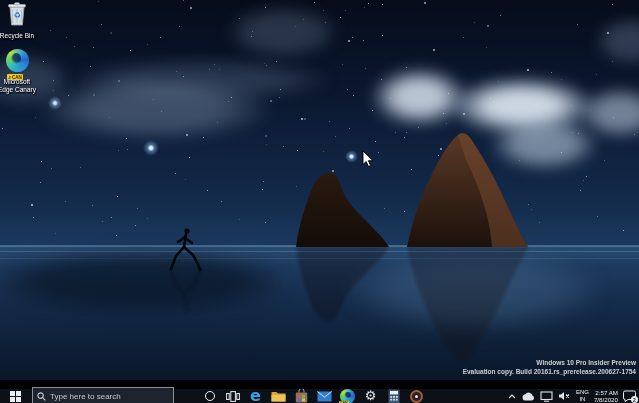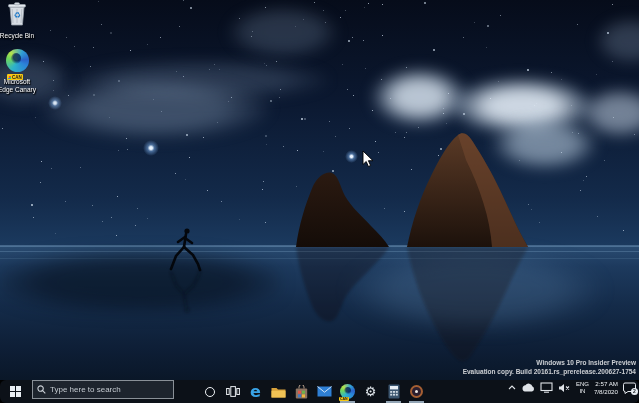--- a/index.html
+++ b/index.html
@@ -43,22 +43,22 @@
   .ec-circle::after{content:"";position:absolute;left:22%;top:18%;width:46%;height:46%;border-radius:50%;
     background:radial-gradient(circle at 60% 40%,rgba(8,40,90,.85) 0 40%,rgba(8,40,90,0) 75%);}
   .can-badge{position:absolute;left:1px;bottom:-2px;display:inline-flex;align-items:center;
     background:#f6c915;color:#161616;font-size:4.5px;font-weight:bold;height:6px;padding:0 1.5px;border-radius:1px;}
   .can-badge .sq{width:3px;height:3px;margin-right:1px;
     background:conic-gradient(#e74c3c 0 25%,#2ecc71 0 50%,#3498db 0 75%,#f1c40f 0);}
   .watermark{position:absolute;right:3px;bottom:4px;text-align:right;
     font-size:6.5px;line-height:8.5px;font-weight:bold;color:rgba(255,255,255,.78);}
   .cursor{position:absolute;left:362px;top:150px;}
   
-  .taskbar{position:absolute;left:0;bottom:0;width:639px;height:23px;background:#0c1118;
-    display:flex;align-items:flex-start;box-sizing:border-box;border-radius:6px;}
+  .taskbar{position:absolute;left:0;bottom:0;width:639px;height:14px;background:#0c1118;
+    display:flex;align-items:center;box-sizing:border-box;}
   .start-btn{width:30px;height:23px;display:flex;align-items:center;justify-content:center;}
   .win-logo{width:11px;height:11px;display:grid;grid-template-columns:1fr 1fr;grid-template-rows:1fr 1fr;gap:1px;}
   .win-logo span{background:#e9eef3;}
   .search-box{width:132px;height:17px;background:#1d242d;border:1px solid #899097;
     display:flex;align-items:center;gap:4px;padding:0 4px;margin-left:2px;}
   .search-text{font-size:8px;color:#c3c9cf;white-space:nowrap;}
   .app-row{display:flex;margin-left:24px;}
   .app-btn{width:23px;height:23px;position:relative;display:flex;align-items:center;justify-content:center;}
   .app-btn.run::after{content:"";position:absolute;bottom:0;left:4px;right:4px;height:2px;background:#93a5b5;}
   .ring{width:10px;height:10px;border:1.6px solid #eef2f5;border-radius:50%;box-sizing:border-box;}

